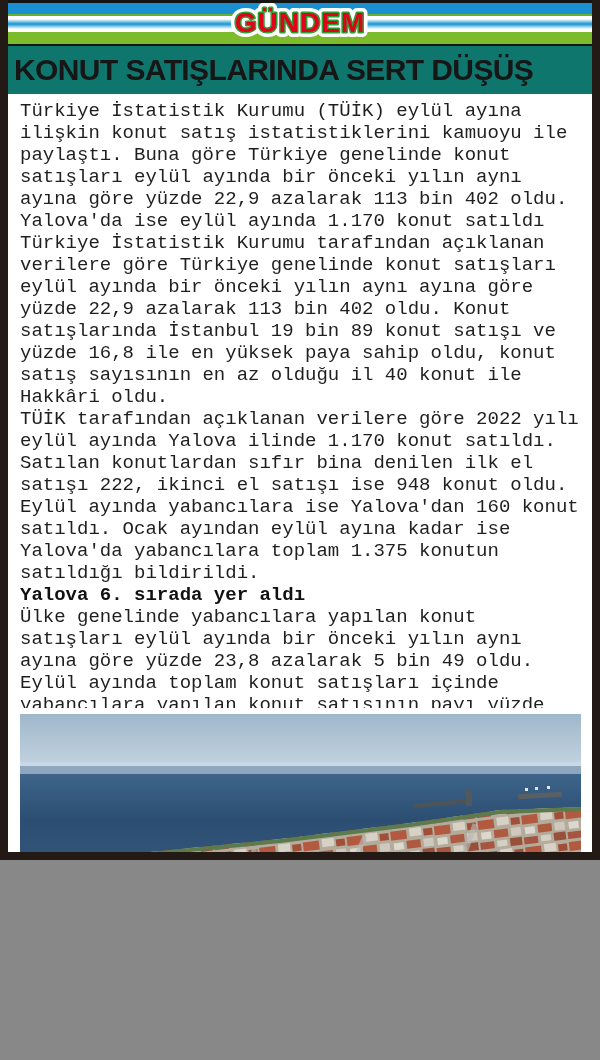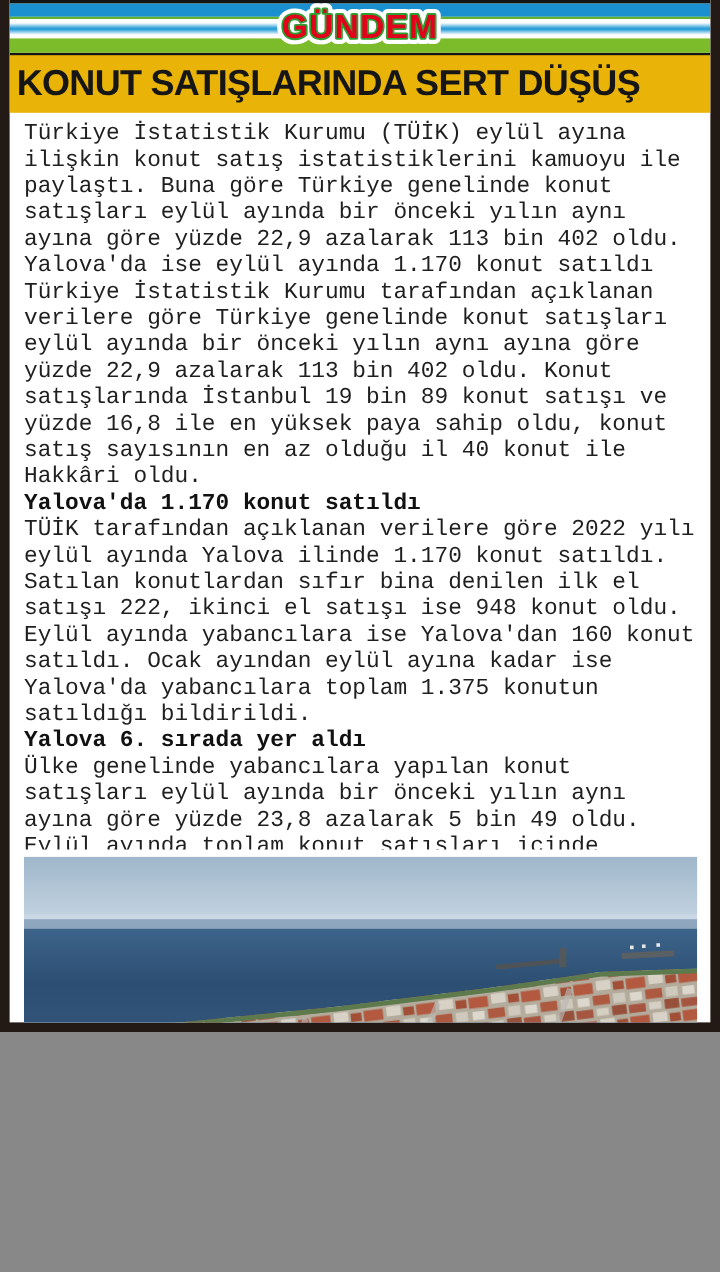--- a/index.html
+++ b/index.html
@@ -25,21 +25,21 @@
   .stripe.white-b{height:3px;background:#ffffff;}
   .stripe.green-solid{height:12px;background:#7cbb2a;}
   .logo-wrap{
     position:absolute;left:50%;top:1px;transform:translateX(-50%);
     width:170px;height:42px;
   }
   
   .headline-band{
     border-top:2px solid #151515;
     height:50px;display:flex;align-items:center;
-    padding:0 16px 0 6px;box-sizing:border-box;background:#eab308;
+    padding:0 16px 0 6px;box-sizing:border-box;background:#0f766e;
   }
   .headline-band h1{
     margin:0;font-size:30px;font-weight:bold;letter-spacing:-0.6px;
     color:#161616;white-space:nowrap;
   }
   
   .article{
     height:614px;overflow:hidden;box-sizing:border-box;
     padding:6px 8px 0 12px;
     font-size:19px;line-height:22px;color:#1f1f1f;font-family:Liberation Mono, monospace;
@@ -75,21 +75,20 @@
     </div>
   </div>
 
   <div class="headline-band">
     <h1>KONUT SATIŞLARINDA SERT DÜŞÜŞ</h1>
   </div>
 
   <div class="article">
     <p>Türkiye İstatistik Kurumu (TÜİK) eylül ayına ilişkin konut satış istatistiklerini kamuoyu ile paylaştı. Buna göre Türkiye genelinde konut satışları eylül ayında bir önceki yılın aynı ayına göre yüzde 22,9 azalarak 113 bin 402 oldu. Yalova'da ise eylül ayında 1.170 konut satıldı</p>
     <p>Türkiye İstatistik Kurumu tarafından açıklanan verilere göre Türkiye genelinde konut satışları eylül ayında bir önceki yılın aynı ayına göre yüzde 22,9 azalarak 113 bin 402 oldu. Konut satışlarında İstanbul 19 bin 89 konut satışı ve yüzde 16,8 ile en yüksek paya sahip oldu, konut satış sayısının en az olduğu il 40 konut ile Hakkâri oldu.</p>
-    <h2>Yalova'da 1.170 konut satıldı</h2>
     <p>TÜİK tarafından açıklanan verilere göre 2022 yılı eylül ayında Yalova ilinde 1.170 konut satıldı. Satılan konutlardan sıfır bina denilen ilk el satışı 222, ikinci el satışı ise 948 konut oldu. Eylül ayında yabancılara ise Yalova'dan 160 konut satıldı. Ocak ayından eylül ayına kadar ise Yalova'da yabancılara toplam 1.375 konutun satıldığı bildirildi.</p>
     <h2>Yalova 6. sırada yer aldı</h2>
     <p>Ülke genelinde yabancılara yapılan konut satışları eylül ayında bir önceki yılın aynı ayına göre yüzde 23,8 azalarak 5 bin 49 oldu. Eylül ayında toplam konut satışları içinde yabancılara yapılan konut satışının payı yüzde 4,5 oldu. Yabancılara yapılan konut satışlarında ilk sırayı 1.795 konut satışı ile İstanbul aldı. İstanbul'u sırasıyla 1.585 konut satışı ile Antalya, 335 konut satışı ile Mersin,206 konut ile Bursa, 177 konut ile Ankara ve 160 konut satışı ile Yalova izledi.</p>
   </div>
 
   <div class="photo-wrap" role="img" aria-label="Aerial view of Yalova: sea, shoreline and dense town with red rooftops, a yellow mall and sports fields">
     <svg width="561" height="312" viewBox="0 0 561 312">
       <defs>
         <linearGradient id="sky" x1="0" y1="0" x2="0" y2="1">
           <stop offset="0" stop-color="#9fb7cb"></stop>

